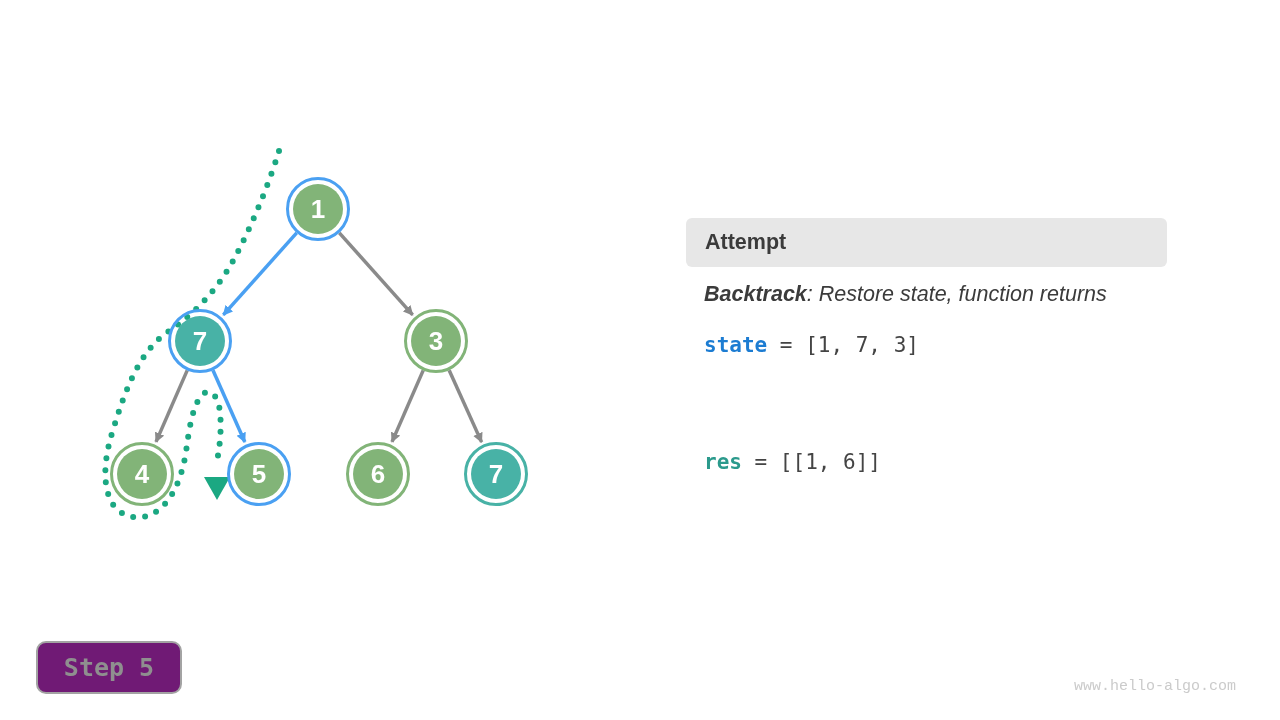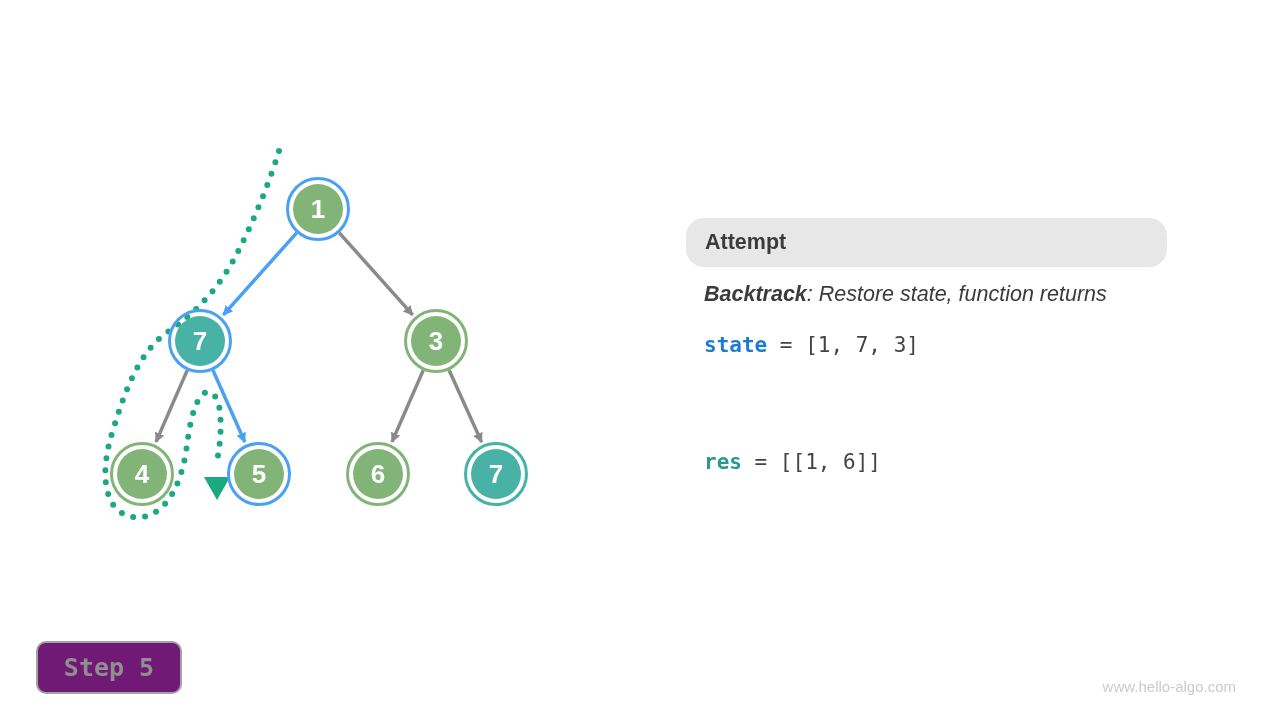--- a/index.html
+++ b/index.html
@@ -5,21 +5,21 @@
   * { margin: 0; padding: 0; box-sizing: border-box; }
   html, body { width: 1280px; height: 720px; background: #ffffff; overflow: hidden; }
   body { position: relative; font-family: "Liberation Sans", sans-serif; }
 
   #tree-svg { position: absolute; left: 0; top: 0; width: 1280px; height: 720px; }
 
   .info-panel { position: absolute; left: 686px; top: 218px; width: 500px; }
 
   .attempt-box {
     display: inline-flex; align-items: center;
-    background: #e7e7e7; border-radius: 18px;
+    background: #e7e7e7; border-radius: 6px;
     height: 49px; padding: 0 19px; width: 481px;
     font-size: 21.5px; color: #3b3b3b; white-space: pre;
   }
   .text-line {
     position: absolute; left: 18px; white-space: pre;
     font-size: 21.5px; color: #3b3b3b; font-style: italic;
   }
   .backtrack-line { top: 64px; }
   .code-line {
     position: absolute; left: 18px; white-space: pre;
@@ -38,21 +38,21 @@
     background: #701a75;
     border: 2px solid #a3a3a3; border-radius: 10px;
     display: flex; align-items: center; justify-content: center;
     font-family: "DejaVu Sans Mono", monospace;
     font-size: 25px; font-weight: 700; color: #8f8f8f;
     white-space: pre;
   }
 
   .watermark {
     position: absolute; top: 678px; right: 44px;
-    font-family: Liberation Sans, sans-serif;
+    font-family: Liberation Mono, monospace;
     font-size: 15px; color: #cbcbcb;
   }
 </style>
 </head>
 <body>
 
 <svg id="tree-svg" viewBox="0 0 1280 720" xmlns="http://www.w3.org/2000/svg">
     <defs>
       <marker id="arrow-edge_blue" markerWidth="12" markerHeight="12" refX="9" refY="5" orient="auto" markerUnits="userSpaceOnUse">
         <path d="M0,0 L10,5 L0,10 Z" fill="#4aa0f2"></path>

